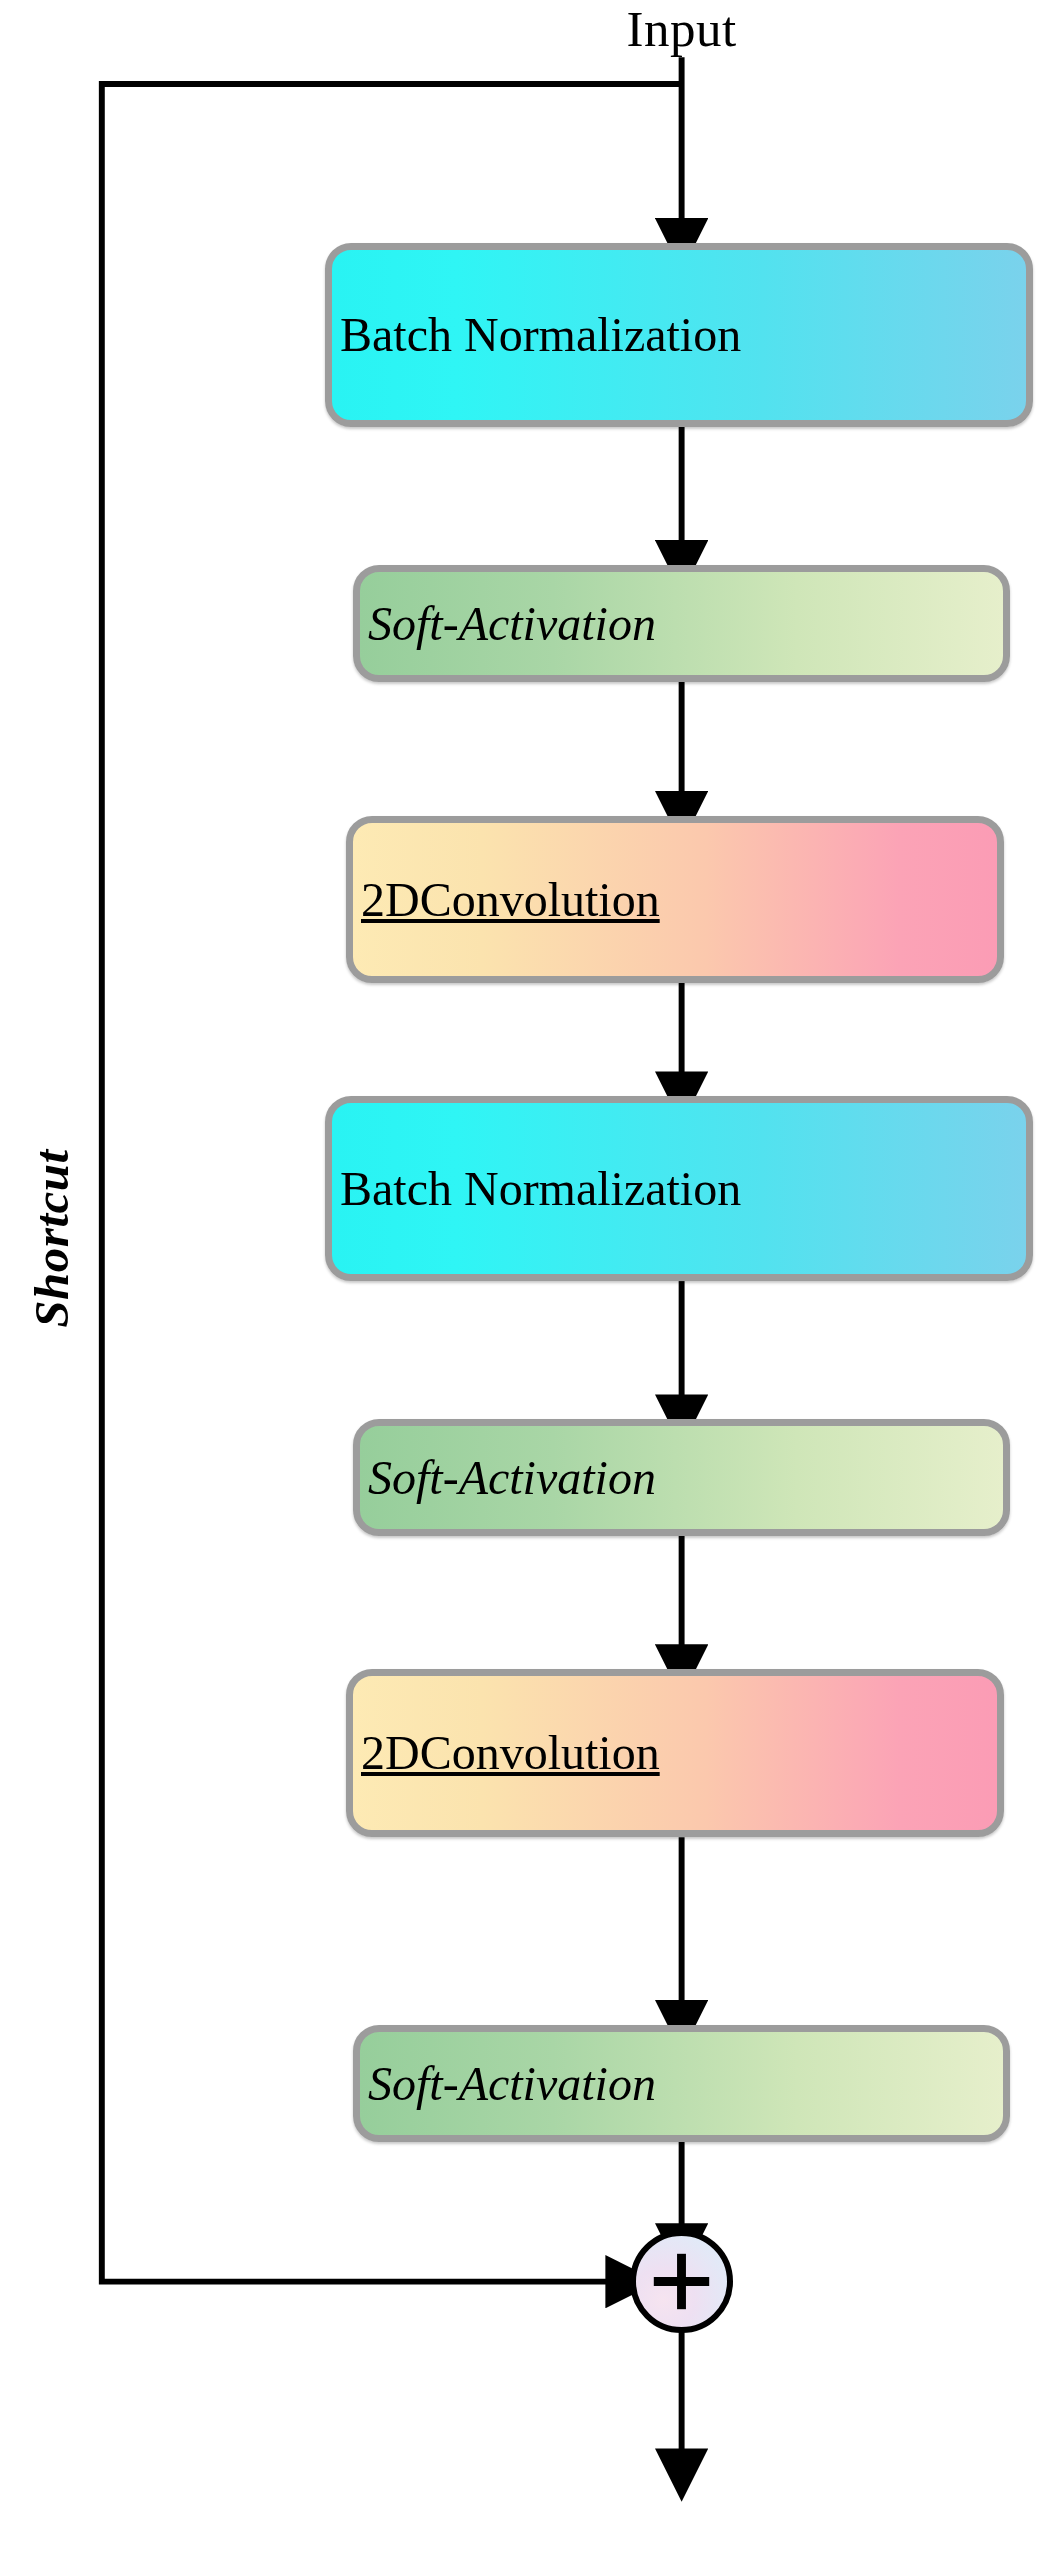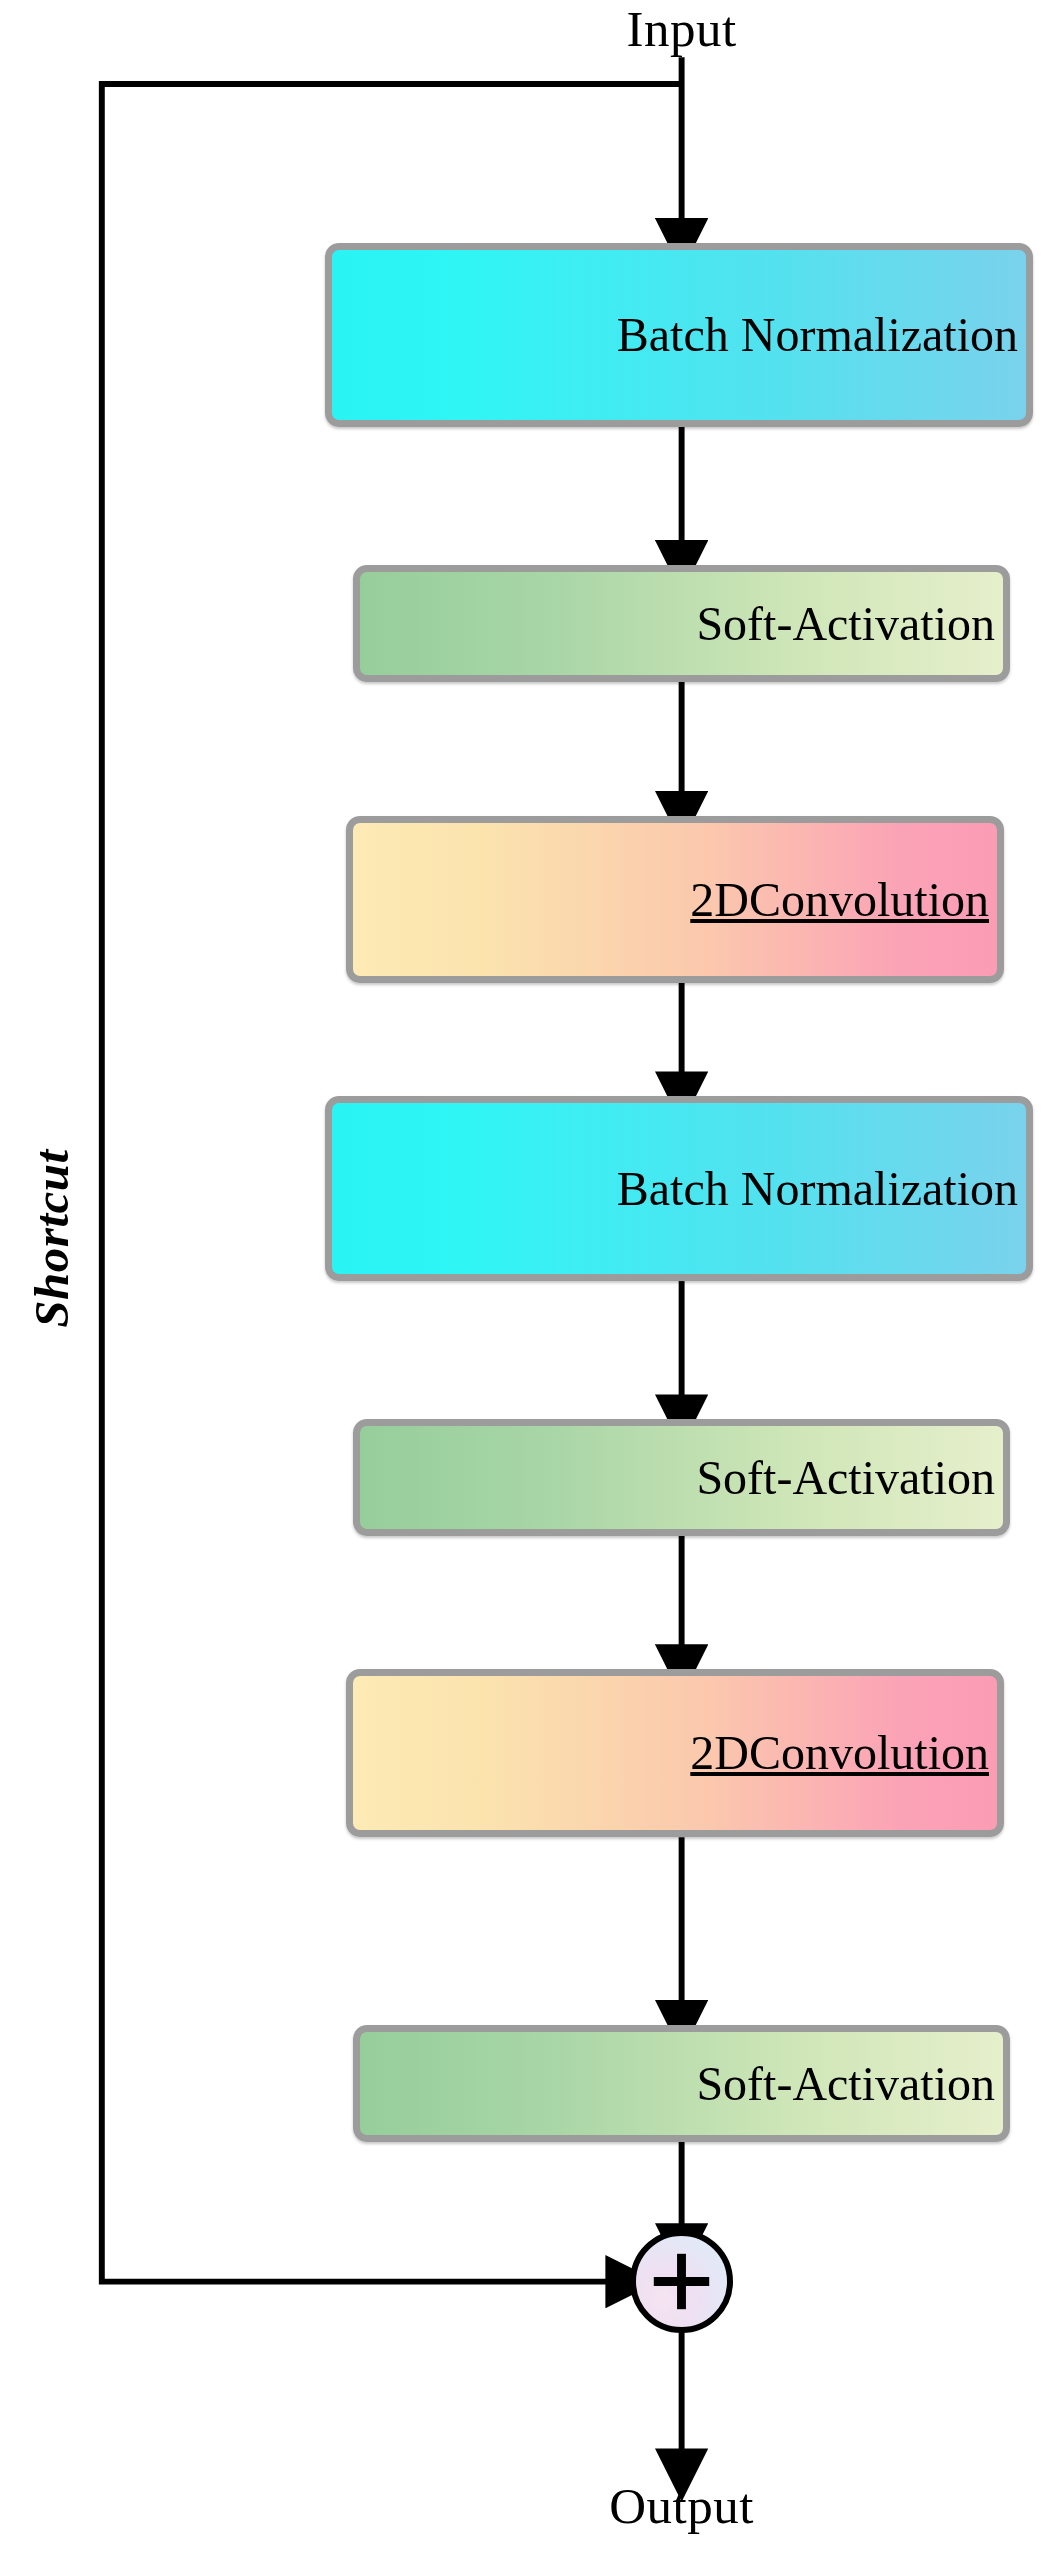--- a/index.html
+++ b/index.html
@@ -37,36 +37,37 @@
     font-size: 49px;
     white-space: nowrap;
     transform-origin: 50% 50%;
     transform: rotate(-90deg);
     letter-spacing: 0.5px;
   }
   .node {
     position: absolute;
     box-sizing: border-box;
     border: 7px solid #9c9c9c;
-    border-radius: 14px;
+    border-radius: 26px;
     display: flex;
     align-items: center;
-    justify-content: flex-end;
+    justify-content: flex-start;
     text-align: center;
     color: #000000;
     font-family: "Liberation Serif", "DejaVu Serif", serif;
     font-size: 48px;
     line-height: 1.08;
     box-shadow: 0 2px 3px rgba(0,0,0,0.22);
   }
   .node-bn {
     background: linear-gradient(to right, #29f3f3 0%, #2ff5f5 18%, #52e2ef 62%, #7ad2ec 100%);
   }
   .node-act {
     background: linear-gradient(to right, #96ce9b 0%, #a9d6a6 30%, #cfe6b8 68%, #e6efcb 100%);
+    font-style: italic;
   }
   .node-conv {
     background: linear-gradient(to right, #fdeab4 0%, #fbe3ae 20%, #fbc8ad 55%, #fba3b6 85%, #fb9cb5 100%);
     text-decoration: underline;
   }
   .node-label {
     display: block;
     padding: 0 8px;
   }
   #canvas svg.wires {
@@ -113,21 +114,20 @@
 
     <line x1="690" y1="1860" x2="690" y2="2026" stroke="#000000" stroke-width="6" marker-end="url(#arrowhead)"></line>
 
     <line x1="690" y1="2168" x2="690" y2="2252" stroke="#000000" stroke-width="6" marker-end="url(#arrowhead)"></line>
 
     <line x1="690" y1="2358" x2="690" y2="2480" stroke="#000000" stroke-width="6" marker-end="url(#arrowhead)"></line>
   </svg>
 
   <div class="endpoint-label" style="left:484px; top:4px; width:395px;">Input</div>
 
-  <div class="endpoint-label" style="left:484px; top:2481px; width:395px;">Output</div>
 
   <div class="shortcut-label" style="left:-57px; top:1210px; width:217px; text-align:center;">Shortcut</div>
 
   <div class="node node-bn" style="left:325px; top:243px; width:708px; height:184px;">
     <span class="node-label">Batch Normalization</span>
   </div>
 
   <div class="node node-act" style="left:353px; top:565px; width:657px; height:117px;">
     <span class="node-label">Soft-Activation</span>
   </div>

